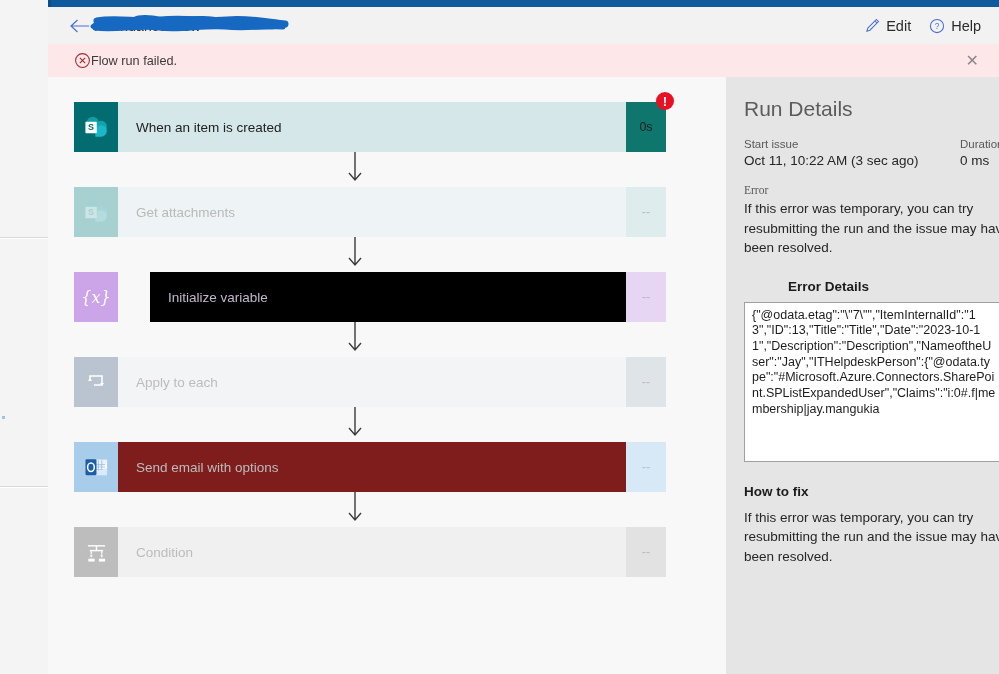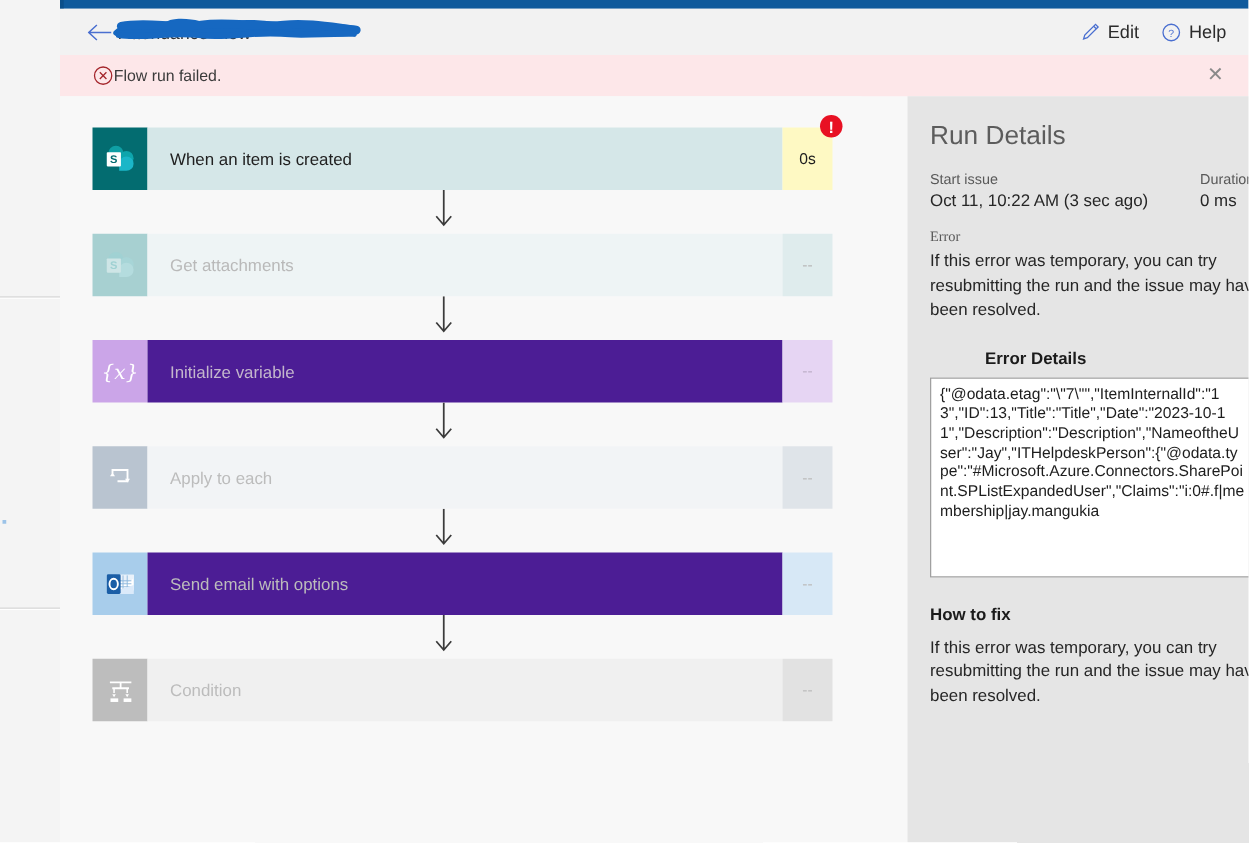--- a/index.html
+++ b/index.html
@@ -155,40 +155,40 @@
   }
   .step-dur {
     flex: 0 0 40px;
     display: flex; align-items: center; justify-content: center;
     font-size: 12.5px;
   }
 
   
   .step.active .step-icon { background: #036c70; }
   .step.active .step-name { background: #d5e7e8; color: #212121; }
-  .step.active .step-dur  { background: #fef9c3; color: #1d1d1d; }
+  .step.active .step-dur  { background: #0f766e; color: #1d1d1d; }
 
   
   .step.sp-dim .step-icon { background: #a7d0d1; }
   .step.sp-dim .step-name { background: #eef4f5; color: #b9b9b9; }
   .step.sp-dim .step-dur  { background: #dfeced; color: #b9b9b9; }
 
   
   .step.var .step-icon { background: #cba5e8; }
-  .step.var .step-name { background: #4c1d95; color: #c3b6cc; }
+  .step.var .step-name { background: #000000; color: #c3b6cc; margin-left: 32px; }
   .step.var .step-dur  { background: #e6d5f3; color: #bfb0c9; }
 
   
   .step.ctrl .step-icon { background: #b9c4d0; }
   .step.ctrl .step-name { background: #f2f4f6; color: #bcbcbc; }
   .step.ctrl .step-dur  { background: #dfe4e9; color: #bcbcbc; }
 
   
   .step.mail .step-icon { background: #a8cdeb; }
-  .step.mail .step-name { background: #4c1d95; color: #bcbcbc; }
+  .step.mail .step-name { background: #7f1d1d; color: #bcbcbc; }
   .step.mail .step-dur  { background: #d7e8f6; color: #bcbcbc; }
 
   
   .step.cond .step-icon { background: #bdbdbd; }
   .step.cond .step-name { background: #f0f0f0; color: #bcbcbc; }
   .step.cond .step-dur  { background: #e2e2e2; color: #bcbcbc; }
 
   .err-badge {
     position: absolute;
     right: -8px; top: -10px;

